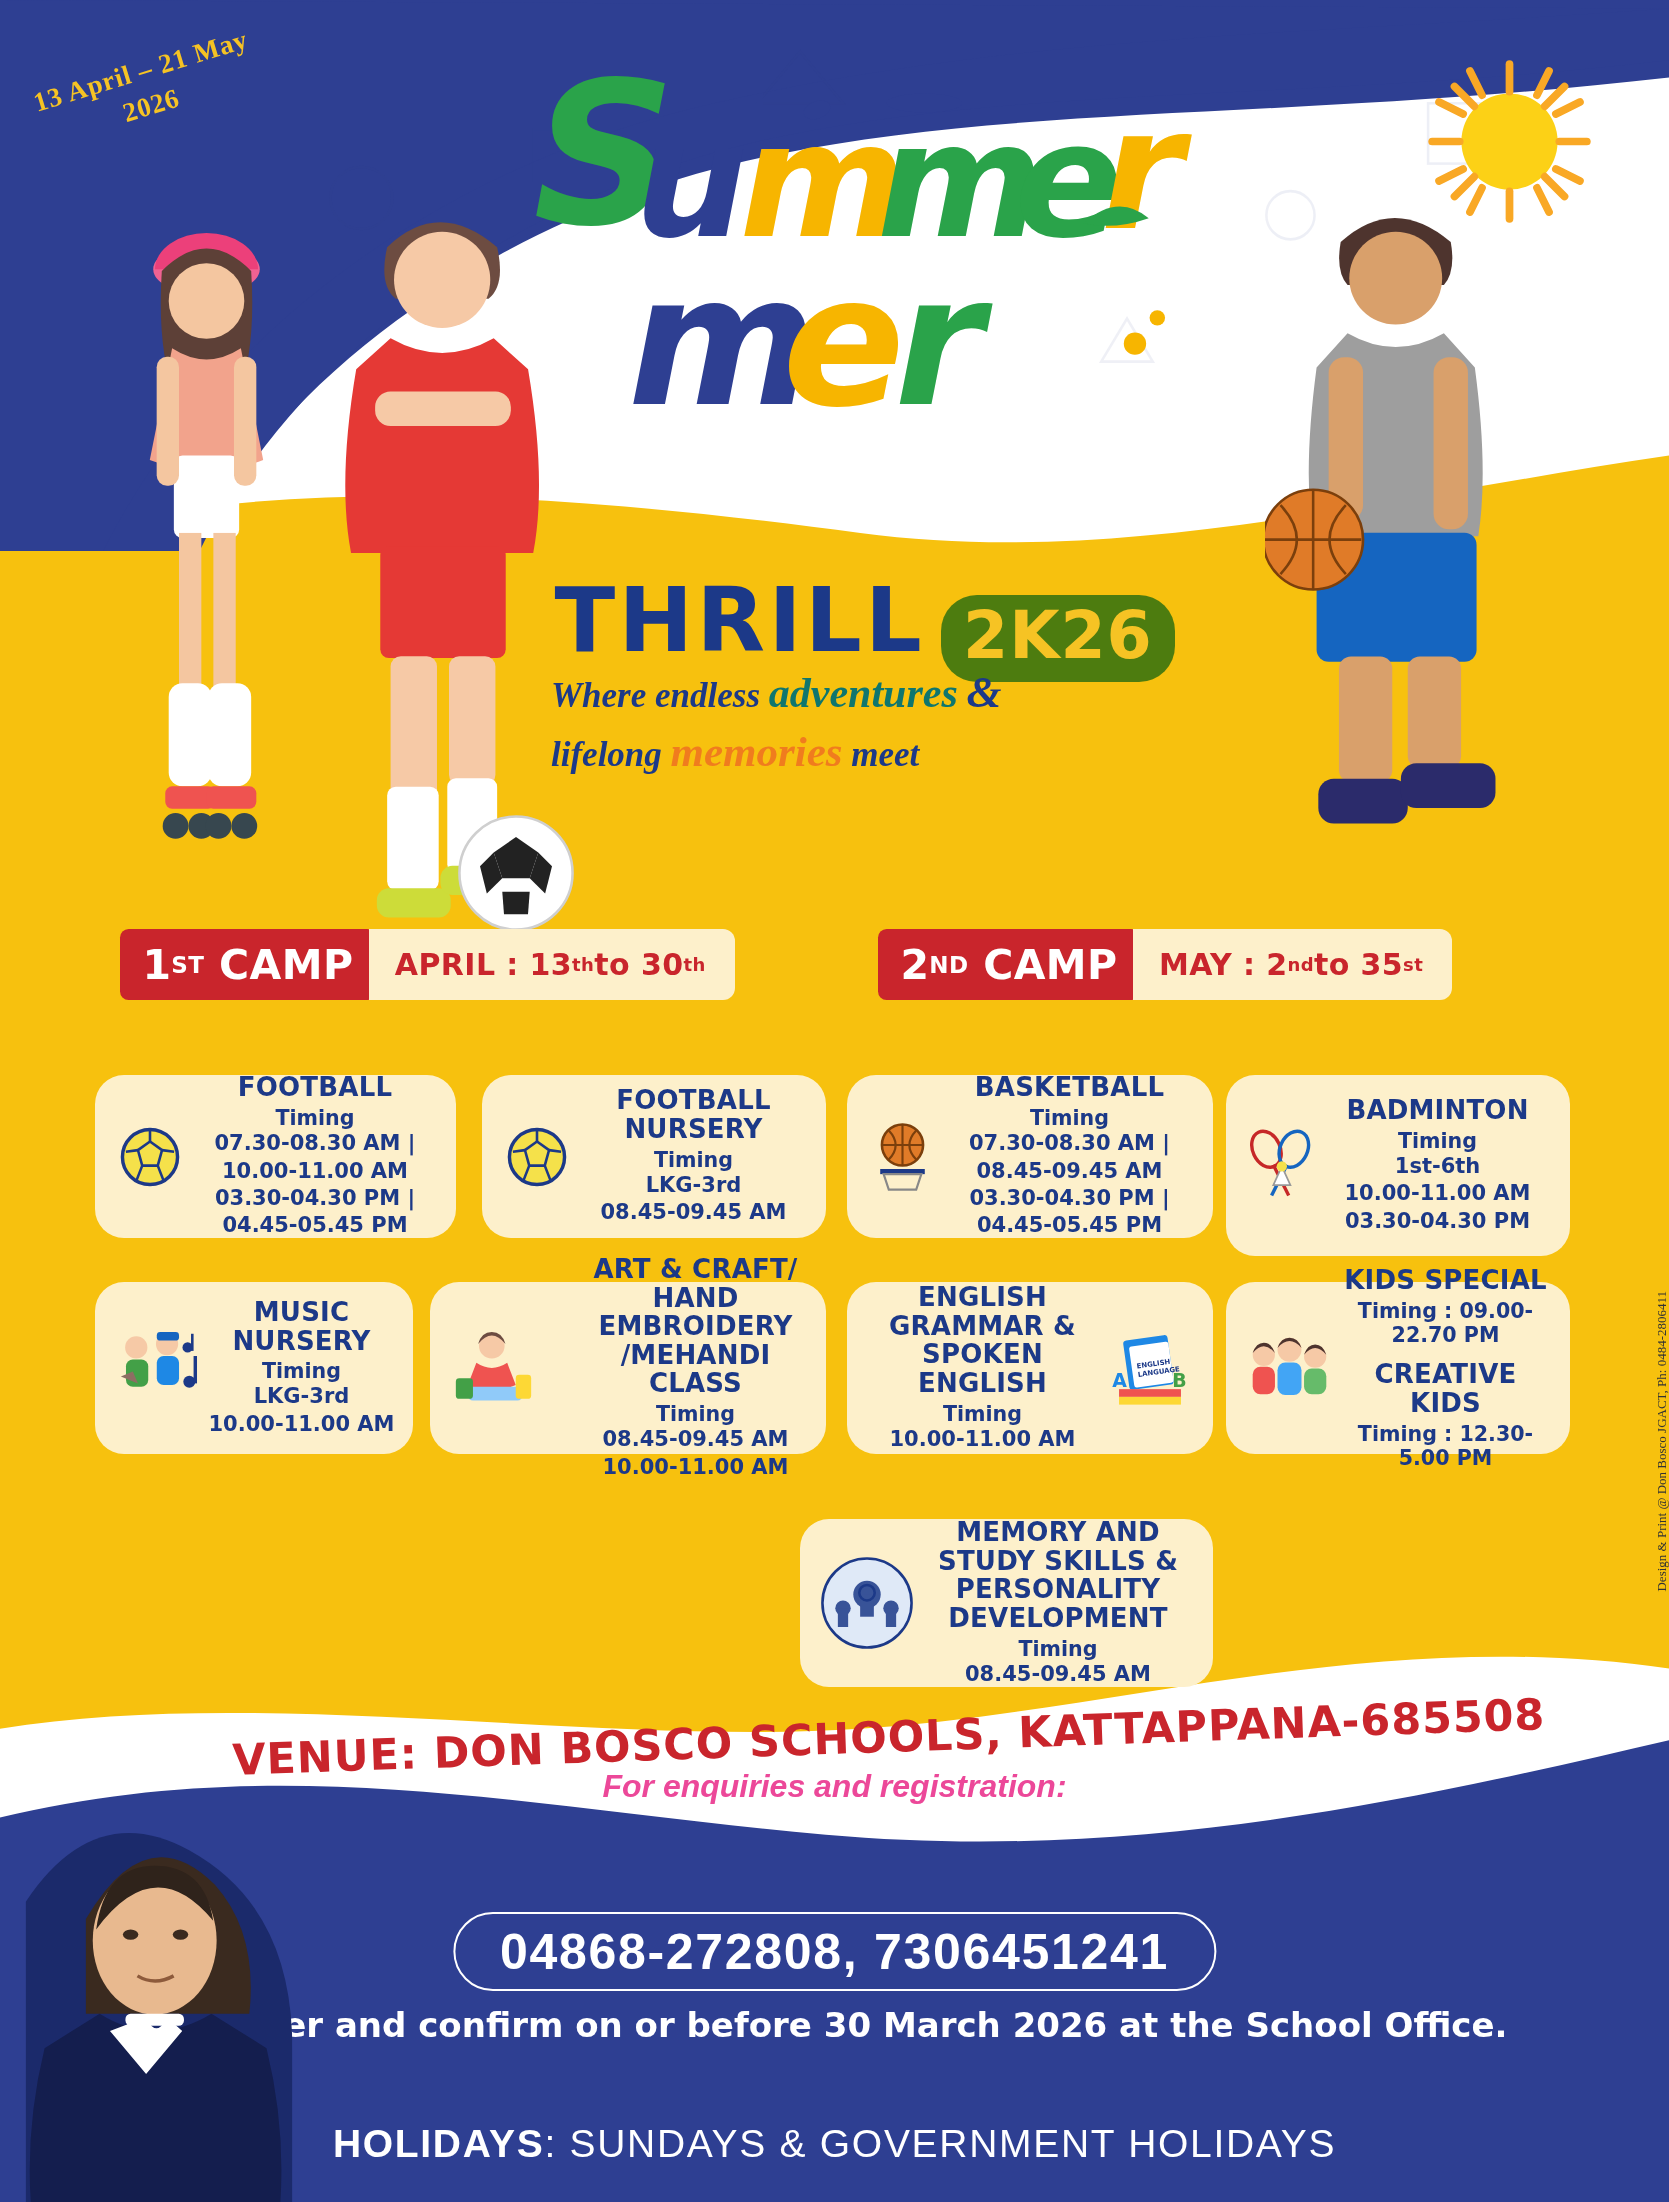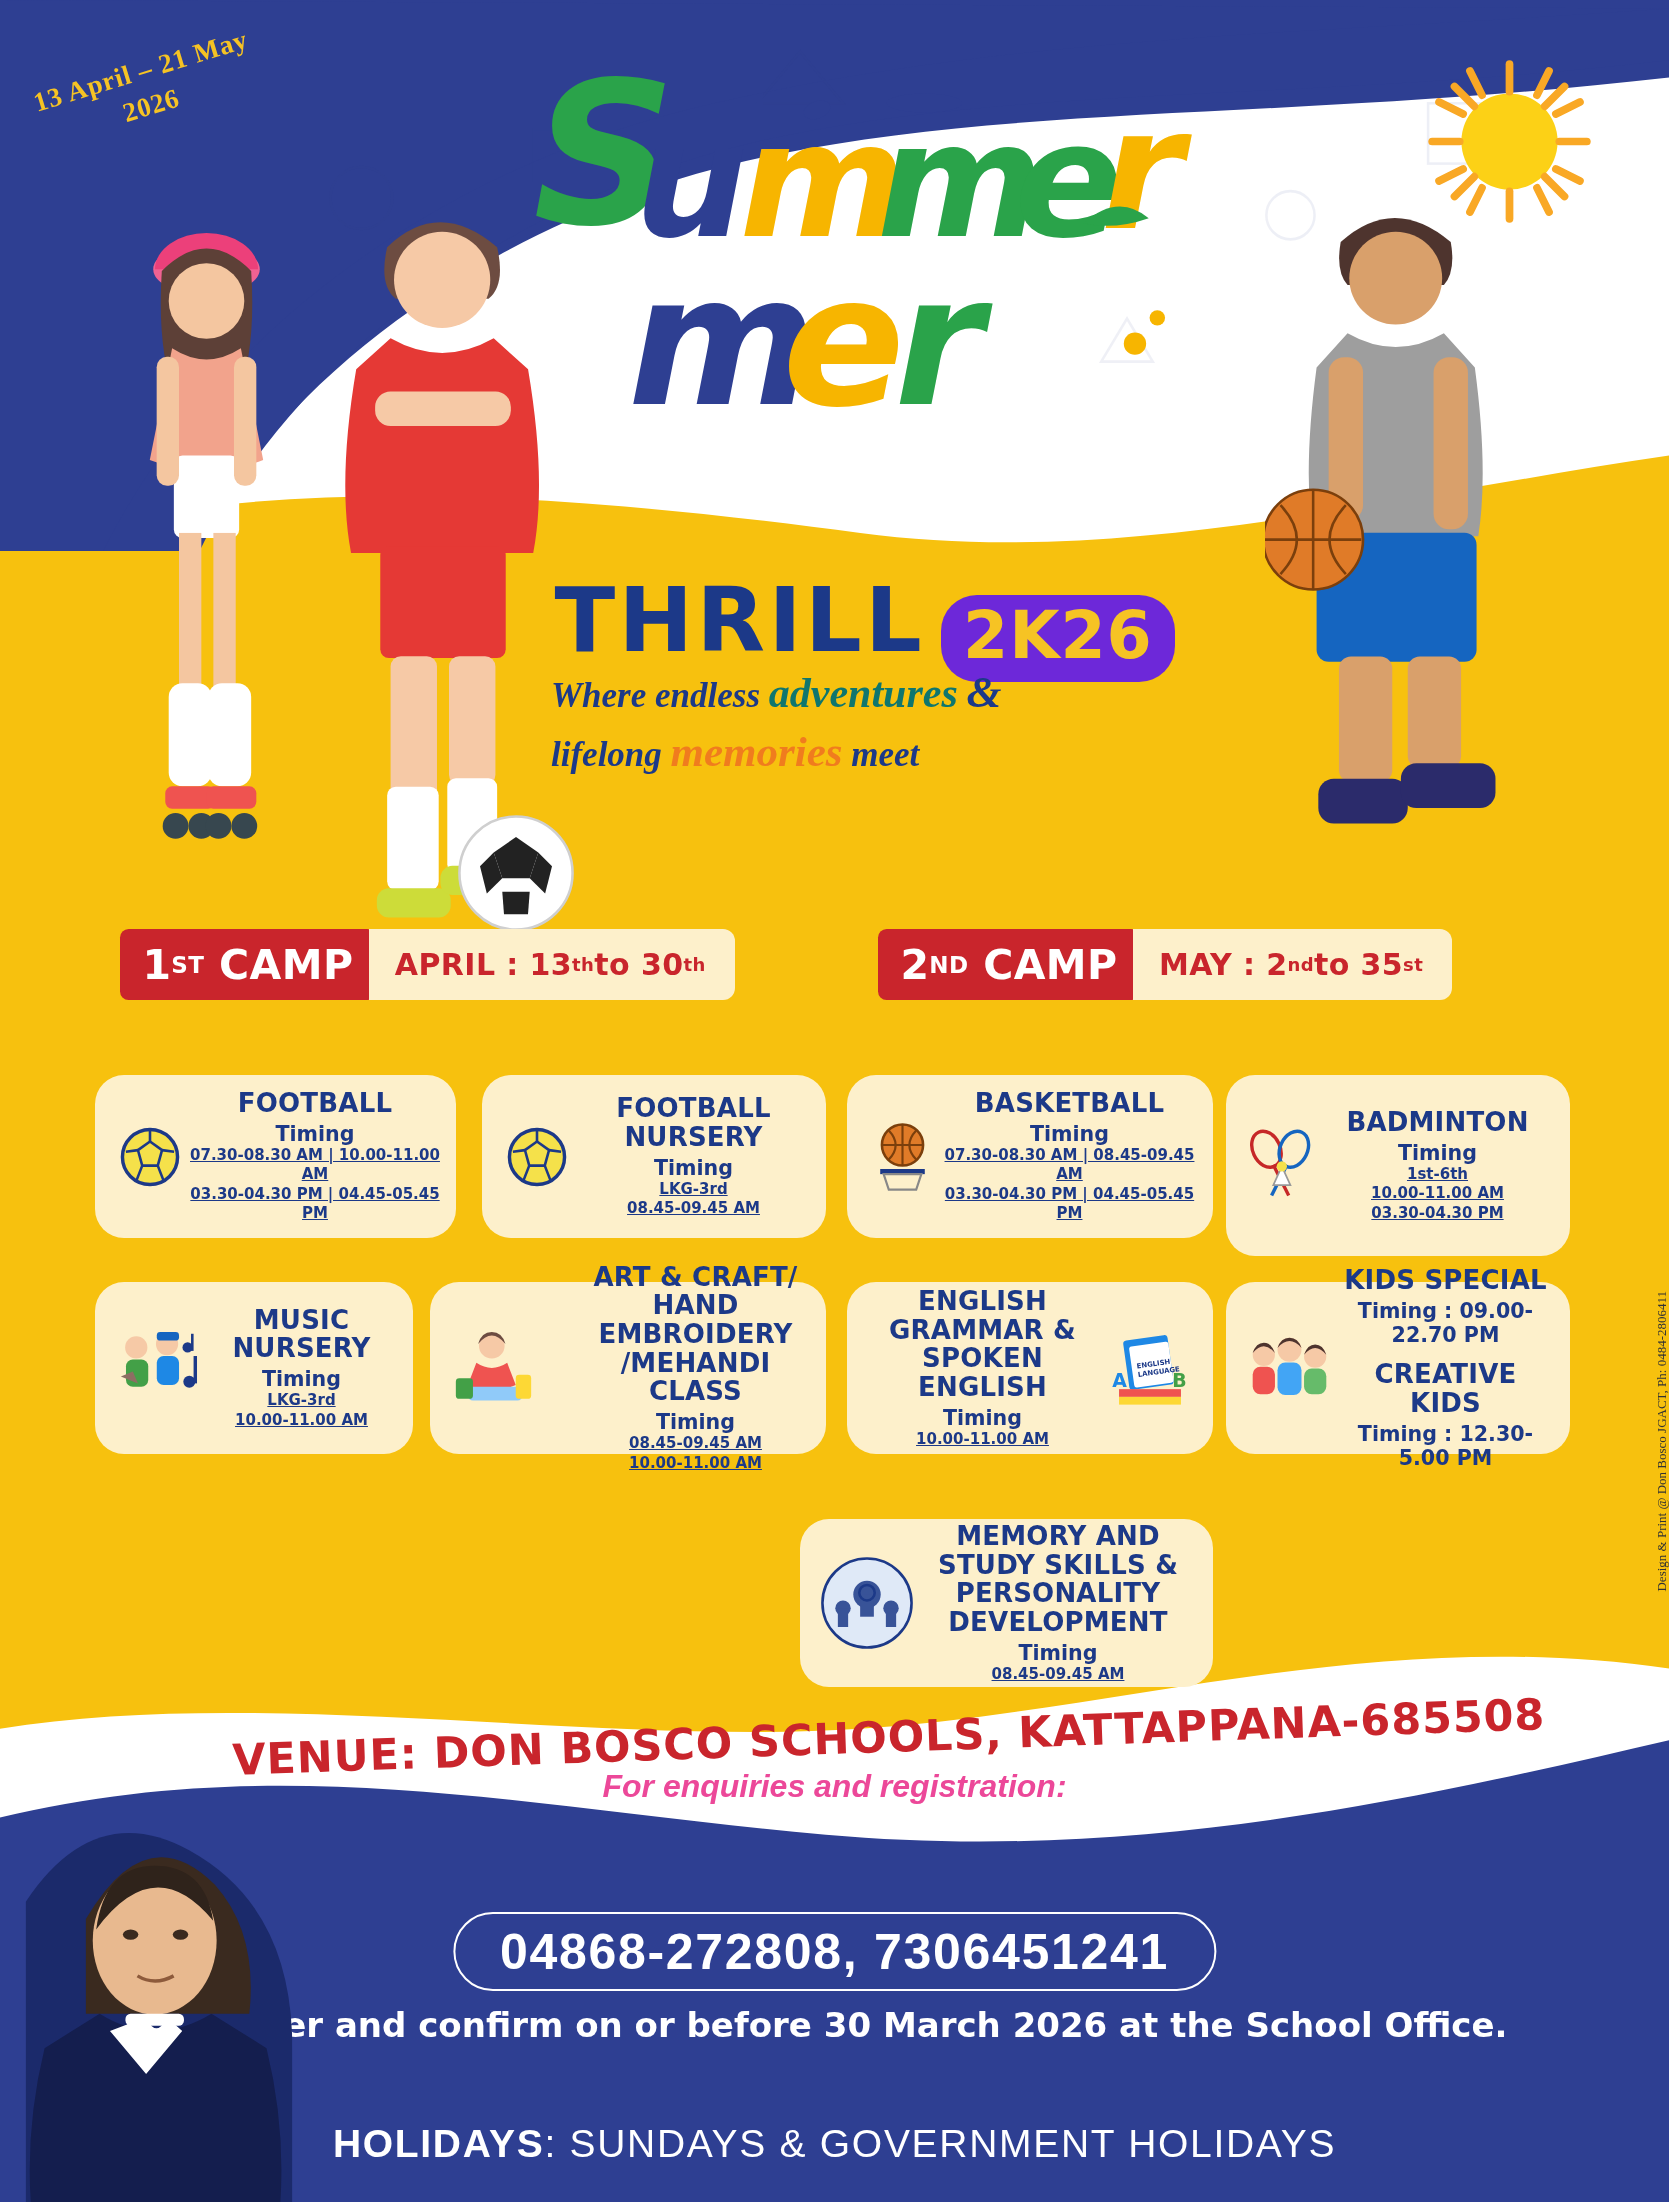--- a/index.html
+++ b/index.html
@@ -62,21 +62,21 @@
     position: absolute; left: 21.5px; top: 499px;
     display: flex; align-items: center; gap: 15.5px;
     z-index: 16;
   }
   .thrill {
     font-size: 89px; font-weight: 700; color: #1c3988;
     letter-spacing: 3.4px;
     font-family: "DejaVu Sans", sans-serif;
   }
   .k26 {
-    background: #6d28d9; color: #f6c324;
+    background: #4d7c0f; color: #f6c324;
     font-size: 65px; font-weight: 800;
     padding: 3.4px 22.4px 8.6px 22.4px;
     border-radius: 36px;
     letter-spacing: 0.9px;
     font-family: "DejaVu Sans", sans-serif;
     margin-top: 36px;
   }
   .tagline {
     position: absolute; left: 551px; top: 662px;
     width: 637px; z-index: 16;
@@ -139,23 +139,22 @@
   .card .ctitle {
     font-size: 26px; font-weight: 800; line-height: 1.1;
     font-family: "DejaVu Sans", sans-serif;
     letter-spacing: 0.2px;
   }
   .card .ctiming-label {
     font-size: 20.6px; font-weight: 700; margin-top: 4.3px;
     font-family: "DejaVu Sans", sans-serif;
   }
   .card .ctime {
-    font-size: 15px; font-weight: 700; line-height: 1.3;
-    font-family: "DejaVu Sans", sans-serif;
-    text-decoration: underline;
+    font-size: 21px; font-weight: 700; line-height: 1.3;
+    font-family: "DejaVu Sans", sans-serif;
   }
   .icon-box { width: 79px; flex: 0 0 79px; display:flex; align-items:center; justify-content:center; }
 
   
   .side-credit {
     position: absolute; right: 15.5px; top: 1291px;
     transform: rotate(-90deg); transform-origin: right top;
     font-size: 13px; color: #333; white-space: nowrap;
     font-family: "Liberation Serif", serif;
     z-index: 25;

